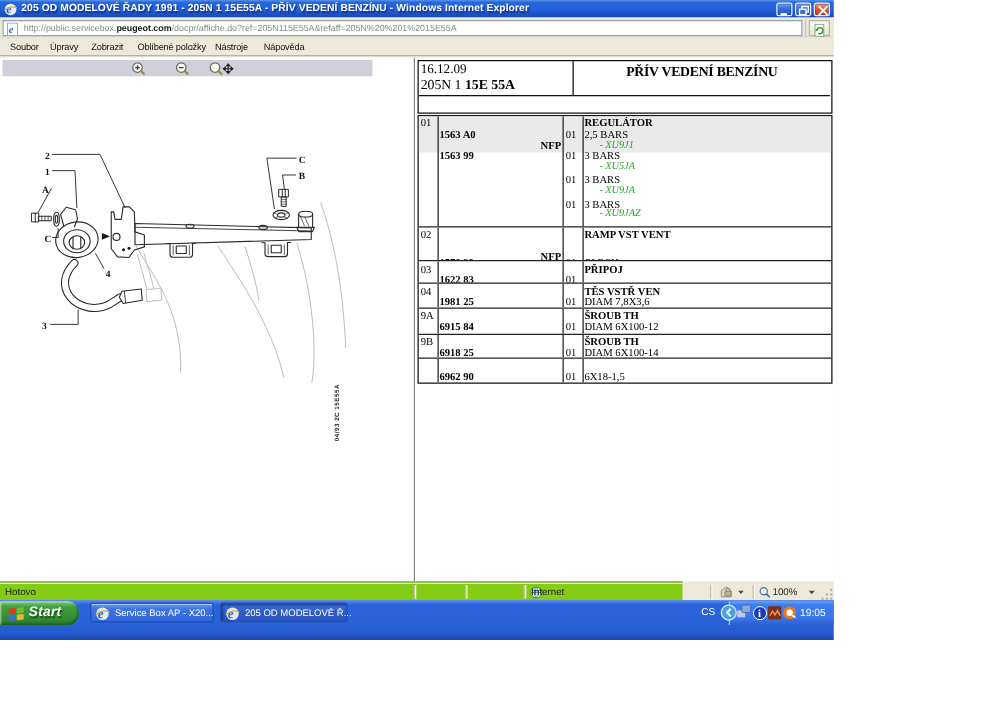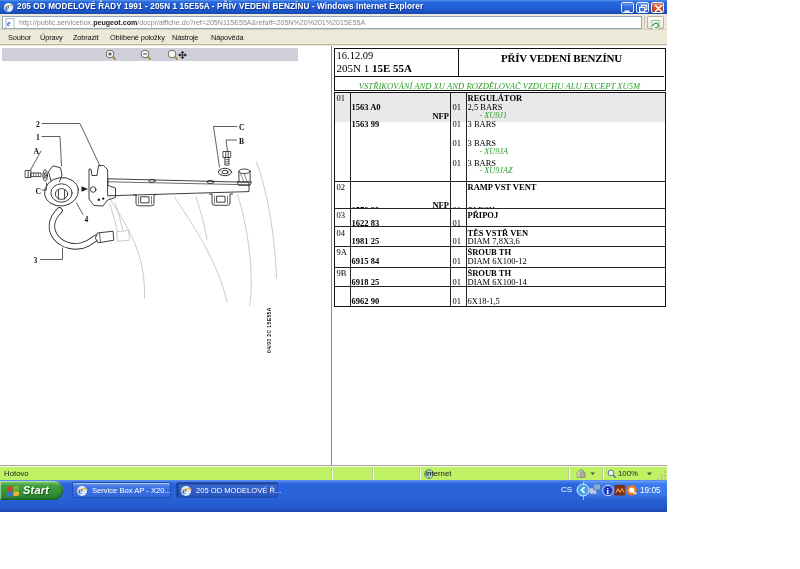--- a/index.html
+++ b/index.html
@@ -71,21 +71,21 @@
   .pl-item { position:absolute; left:1.5px; }
   .pl-ref  { position:absolute; left:16.5px; font-weight:bold; }
   .pl-ref.ra { left:auto; right:216px; }
   .pl-qty  { position:absolute; left:117.5px; }
   .pl-desc { position:absolute; left:132.5px; white-space:nowrap; }
   .pl-desc.b { font-weight:bold; }
   .pl-desc.g { color:#2da02d; font-style:italic; font-size:8.2px;padding-left:12px; }
   .pl-desc.i { font-style:italic; }
 
   
-  .statusbar { position:absolute; left:0; top:465px; width:667px; height:15px; background:#bef264;
+  .statusbar { position:absolute; left:0; top:465px; width:546px; height:15px; background:#84cc16;
     border-top:1px solid #a8a593; box-shadow:inset 0 1px 0 #fbfaf3; }
   .status-text { position:absolute; left:4px; top:3px; font-size:7.8px; color:#222; }
   .sb-sep { position:absolute; top:2px; width:2px; height:11px;
     border-left:1px solid #c3bfad; border-right:1px solid #fbfaf3; }
   .sb-zone-label { position:absolute; left:425px; top:3px; font-size:7.8px; color:#222; }
   .sb-zoom-label { position:absolute; left:618px; top:3px; font-size:7.8px; color:#222; }
 
   
   .taskbar { position:absolute; left:0; top:480px; width:667px; height:32px;
     background:linear-gradient(180deg,#5e90ef 0%,#2a64dd 12%,#2a62d8 55%,#2359cd 85%,#1c49ae 100%); }
@@ -283,21 +283,20 @@
 
       <div class="panel-divider"></div>
 
       <div class="doc-table">
         <div class="doc-head">
           <div class="dh-split"></div>
           <div class="dh-hline"></div>
           <div class="dh-date">16.12.09</div>
           <div class="dh-ref"><span>205N 1 </span><b>15E 55A</b></div>
           <div class="dh-title">PŘÍV VEDENÍ BENZÍNU</div>
-          <div class="dh-filter">VSTŘIKOVÁNÍ AND XU AND ROZDĚLOVAČ VZDUCHU ALU EXCEPT XU5M</div>
         </div>
       </div>
 
       <div class="parts-table" id="parts-table">
           <div class="prow" style="height: 89px;">
             <div class="shade" style="height: 29px;"></div>
             <div class="cb cb1"></div>
             <div class="cb cb2"></div>
             <div class="cb cb3"></div>
             <div class="pline" style="top: 1.8px;">
@@ -310,20 +309,23 @@
               <span class="pl-desc n">2,5 BARS</span>
             </div>
             <div class="pline" style="top: 19px;">
               <span class="pl-ref ra">NFP</span>
               <span class="pl-desc g">- XU9J1</span>
             </div>
             <div class="pline" style="top: 27.6px;">
               <span class="pl-ref">1563 99</span>
               <span class="pl-qty">01</span>
               <span class="pl-desc n">3 BARS</span>
+            </div>
+            <div class="pline" style="top: 36.2px;">
+              <span class="pl-desc g">- XU5JA</span>
             </div>
             <div class="pline" style="top: 46.8px;">
               <span class="pl-qty">01</span>
               <span class="pl-desc n">3 BARS</span>
             </div>
             <div class="pline" style="top: 55.4px;">
               <span class="pl-desc g">- XU9JA</span>
             </div>
             <div class="pline" style="top: 66px;">
               <span class="pl-qty">01</span>

